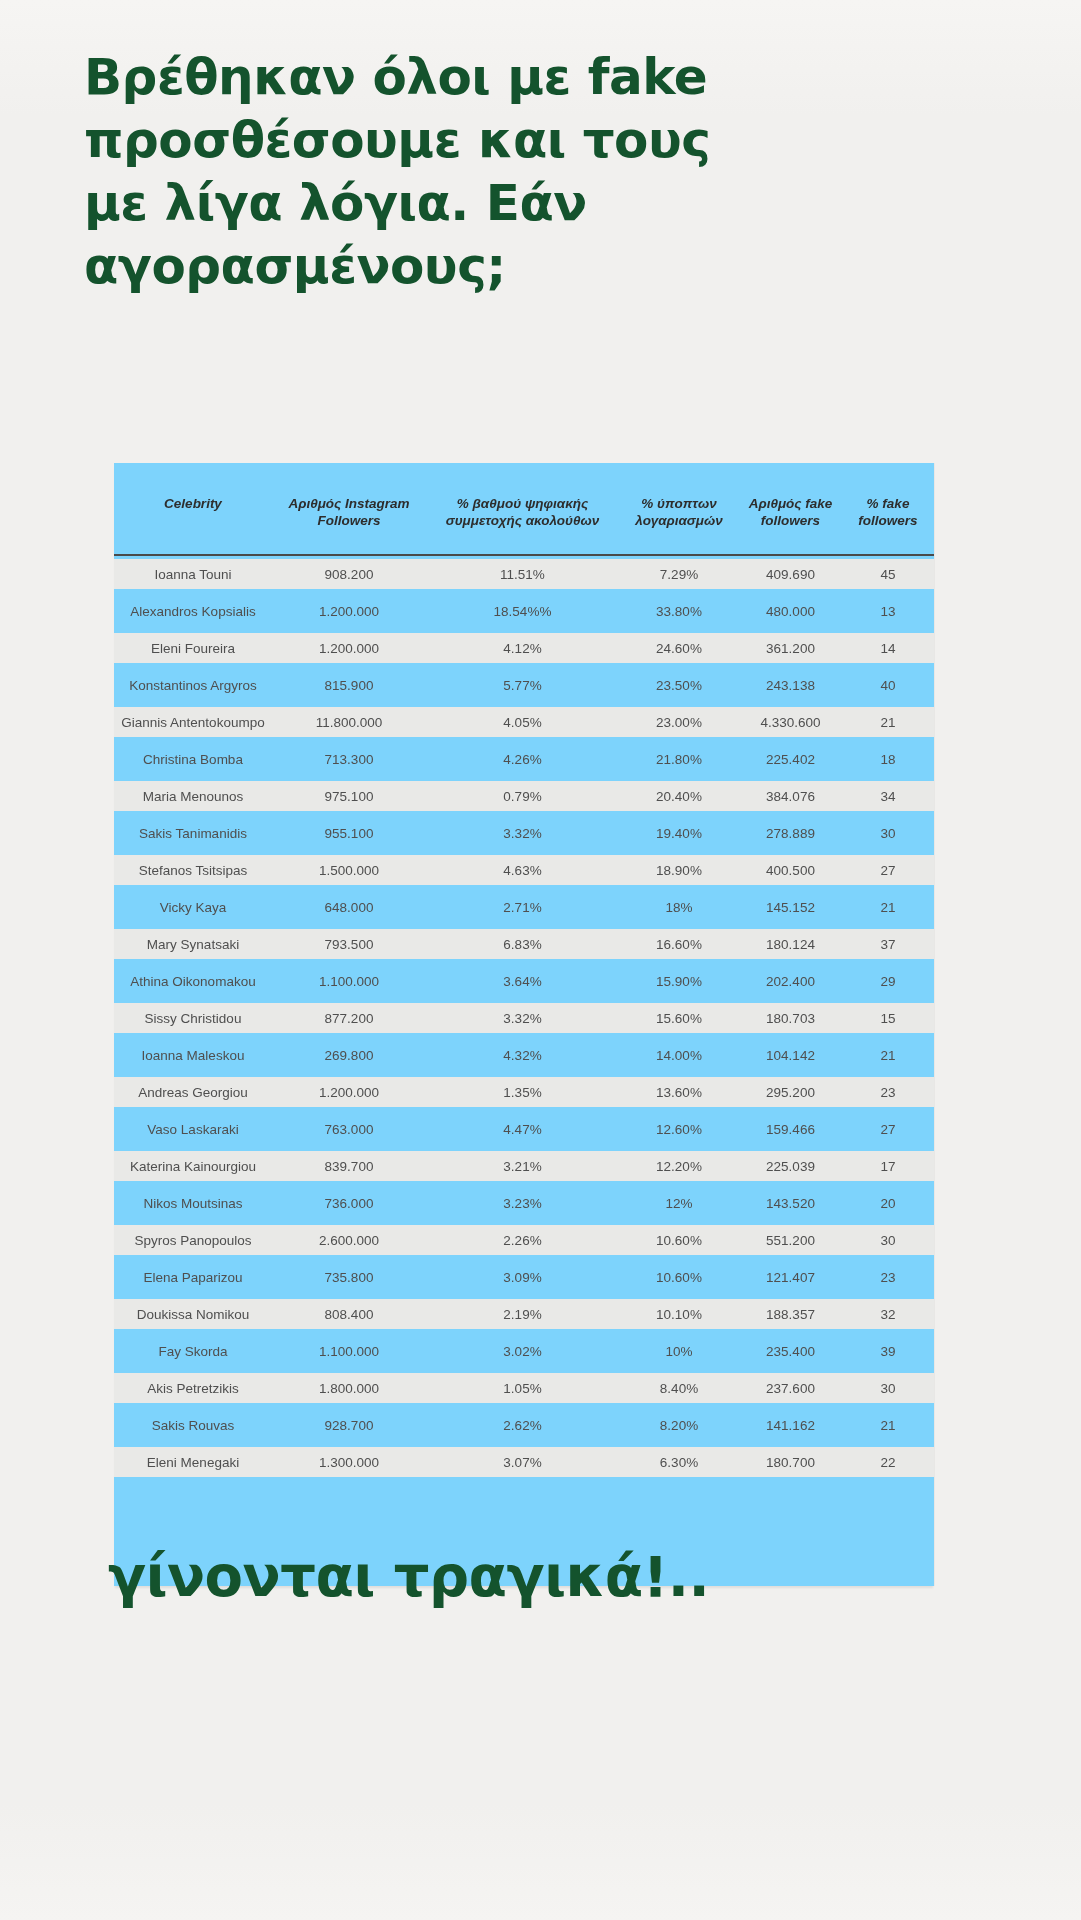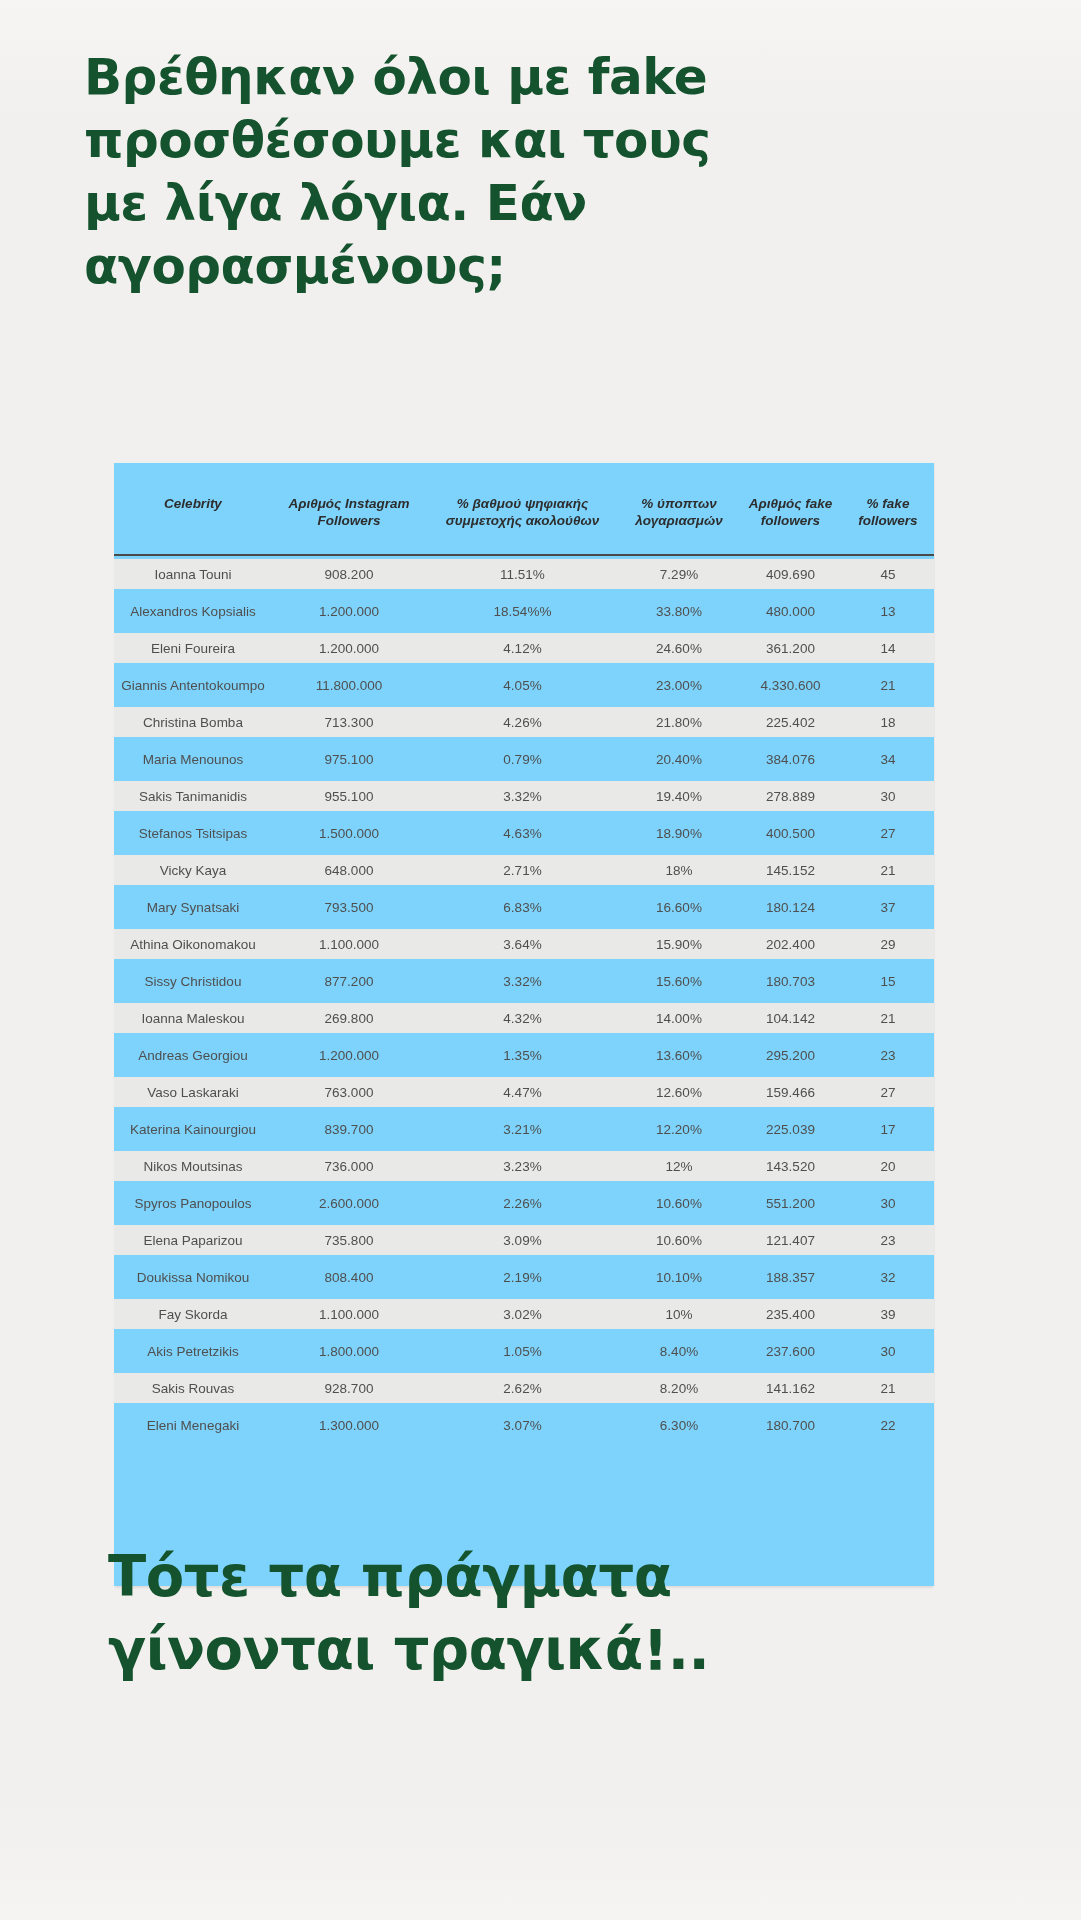--- a/index.html
+++ b/index.html
@@ -102,20 +102,28 @@
   </div>
       <div class="tr grid-cols">
     <div class="td">Eleni Foureira</div>
     <div class="td">1.200.000</div>
     <div class="td">4.12%</div>
     <div class="td">24.60%</div>
     <div class="td">361.200</div>
     <div class="td">14</div>
   </div>
       <div class="tr grid-cols">
+    <div class="td">Konstantinos Argyros</div>
+    <div class="td">815.900</div>
+    <div class="td">5.77%</div>
+    <div class="td">23.50%</div>
+    <div class="td">243.138</div>
+    <div class="td">40</div>
+  </div>
+      <div class="tr grid-cols">
     <div class="td">Giannis Antentokoumpo</div>
     <div class="td">11.800.000</div>
     <div class="td">4.05%</div>
     <div class="td">23.00%</div>
     <div class="td">4.330.600</div>
     <div class="td">21</div>
   </div>
       <div class="tr grid-cols">
     <div class="td">Christina Bomba</div>
     <div class="td">713.300</div>
@@ -273,15 +281,14 @@
     <div class="td">1.300.000</div>
     <div class="td">3.07%</div>
     <div class="td">6.30%</div>
     <div class="td">180.700</div>
     <div class="td">22</div>
   </div>
     </div>
 </div>
 
 <div class="story-text outro">
-  <span class="line">Τότε τα πράγματα</span>
   <span class="line">γίνονται τραγικά!..</span>
 </div>
 
 </body></html>

